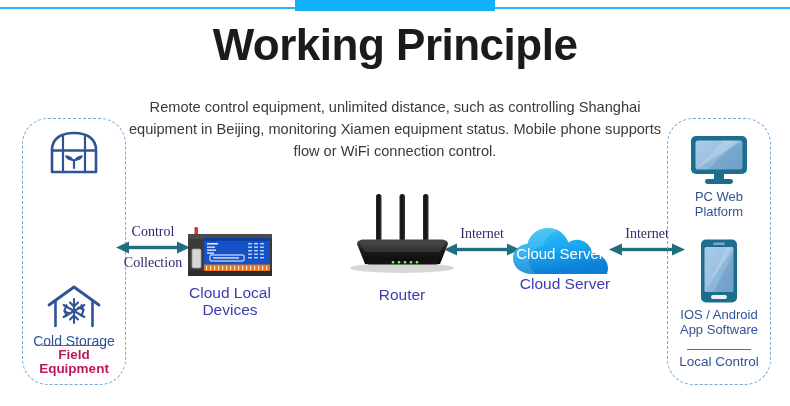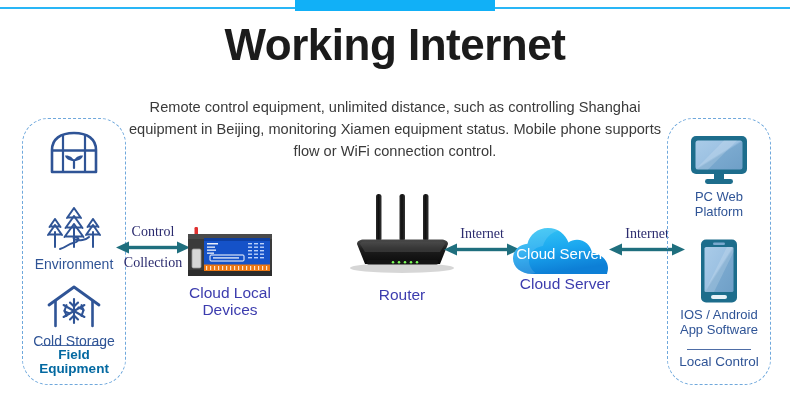--- a/index.html
+++ b/index.html
@@ -82,21 +82,21 @@
     height: 1.4px;
     background: #2f5496;
     opacity: .85;
   }
   .footer-label {
     position: absolute;
     width: 100%;
     text-align: center;
     font-size: 13.5px;
     font-weight: bold;
-    color: #0369a1;
+    color: #be185d;
     line-height: 1.1;
   }
   .footer-label.normal { font-weight: normal; color: #2f5496; }
 
   
   .arrowgrp { position: absolute; text-align: center; }
   .arrow-cap {
     font-size: 14px;
     color: #2b3a8f;
     line-height: 1.12;
@@ -129,59 +129,37 @@
   }
 </style>
 </head>
 <body>
 
 <div id="stage">
 
   <div class="toprule"></div>
   <div class="toprule-thick"></div>
 
-  <div class="title">Working Internet</div>
+  <div class="title">Working Principle</div>
   <div class="subtitle">Remote control equipment, unlimited distance, such as controlling Shanghai equipment in Beijing, monitoring Xiamen equipment status. Mobile phone supports flow or WiFi connection control.</div>
 
   <div class="panel panel-left"></div>
 
   <div class="panel-item" style="left:22px; top:130px; width:104px;">
     <svg width="56" height="46" viewBox="0 0 56 46">
       <path d="M6 42 V20 C6 9 14.5 3 28 3 C41.5 3 50 9 50 20 V42 Z" fill="none" stroke="#2f5496" stroke-width="2.6" stroke-linejoin="round"></path>
       <line x1="6" y1="20.5" x2="50" y2="20.5" stroke="#2f5496" stroke-width="2.4"></line>
       <line x1="17" y1="5" x2="17" y2="42" stroke="#2f5496" stroke-width="2.2"></line>
       <line x1="39" y1="5" x2="39" y2="42" stroke="#2f5496" stroke-width="2.2"></line>
       <path d="M28 38 V30" stroke="#2f5496" stroke-width="2.2" stroke-linecap="round"></path>
       <path d="M28 31 C23 31 19.5 28.5 19 25.5 C23.5 25 27 27.5 28 31 Z" fill="#2f5496"></path>
       <path d="M28 31 C33 31 36.5 28.5 37 25.5 C32.5 25 29 27.5 28 31 Z" fill="#2f5496"></path>
     </svg>
   </div>
 
-  <div class="panel-item" style="left:22px; top:203px; width:104px;">
-    <svg width="64" height="50" viewBox="0 0 64 50">
-      <g stroke="#2f5496" stroke-width="2" fill="none" stroke-linecap="round" stroke-linejoin="round">
-
-        <path d="M32 5 L25 15 M32 5 L39 15 M25.5 14.5 L38.5 14.5"></path>
-        <path d="M32 13 L23.5 25 M32 13 L40.5 25 M24 24.5 L40 24.5"></path>
-        <path d="M32 21 L22.5 34 M32 21 L41.5 34 M23 33.5 L41 33.5"></path>
-        <line x1="32" y1="24" x2="32" y2="44"></line>
-
-        <path d="M13 16 L7.5 24 M13 16 L18.5 24 M8 23.5 L18 23.5"></path>
-        <path d="M13 22 L6 32 M13 22 L20 32 M6.5 31.5 L19.5 31.5"></path>
-        <line x1="13" y1="29" x2="13" y2="44"></line>
-
-        <path d="M51 16 L45.5 24 M51 16 L56.5 24 M46 23.5 L56 23.5"></path>
-        <path d="M51 22 L44 32 M51 22 L58 32 M44.5 31.5 L57.5 31.5"></path>
-        <line x1="51" y1="29" x2="51" y2="44"></line>
-
-        <path d="M18 46 C25 44 26 41 31 40 C36.5 39 38 36 35 34.5 C31.5 32.8 30.5 35.5 33 36.5 C37 38 44 37 47 34"></path>
-      </g>
-    </svg>
-    <div class="panel-label">Environment</div>
-  </div>
 
   <div class="panel-item" style="left:22px; top:284px; width:104px;">
     <svg width="58" height="46" viewBox="0 0 58 46">
       <path d="M4 21 L29 3 L54 21" fill="none" stroke="#2f5496" stroke-width="2.8" stroke-linejoin="round" stroke-linecap="round"></path>
       <path d="M10.5 17 V42 M47.5 17 V42" fill="none" stroke="#2f5496" stroke-width="2.6" stroke-linecap="round"></path>
       <g stroke="#2f5496" stroke-width="2.1" stroke-linecap="round">
         <line x1="29" y1="15" x2="29" y2="39"></line>
         <line x1="18.6" y1="21" x2="39.4" y2="33"></line>
         <line x1="18.6" y1="33" x2="39.4" y2="21"></line>
         <line x1="25" y1="18.5" x2="29" y2="22.5"></line>

